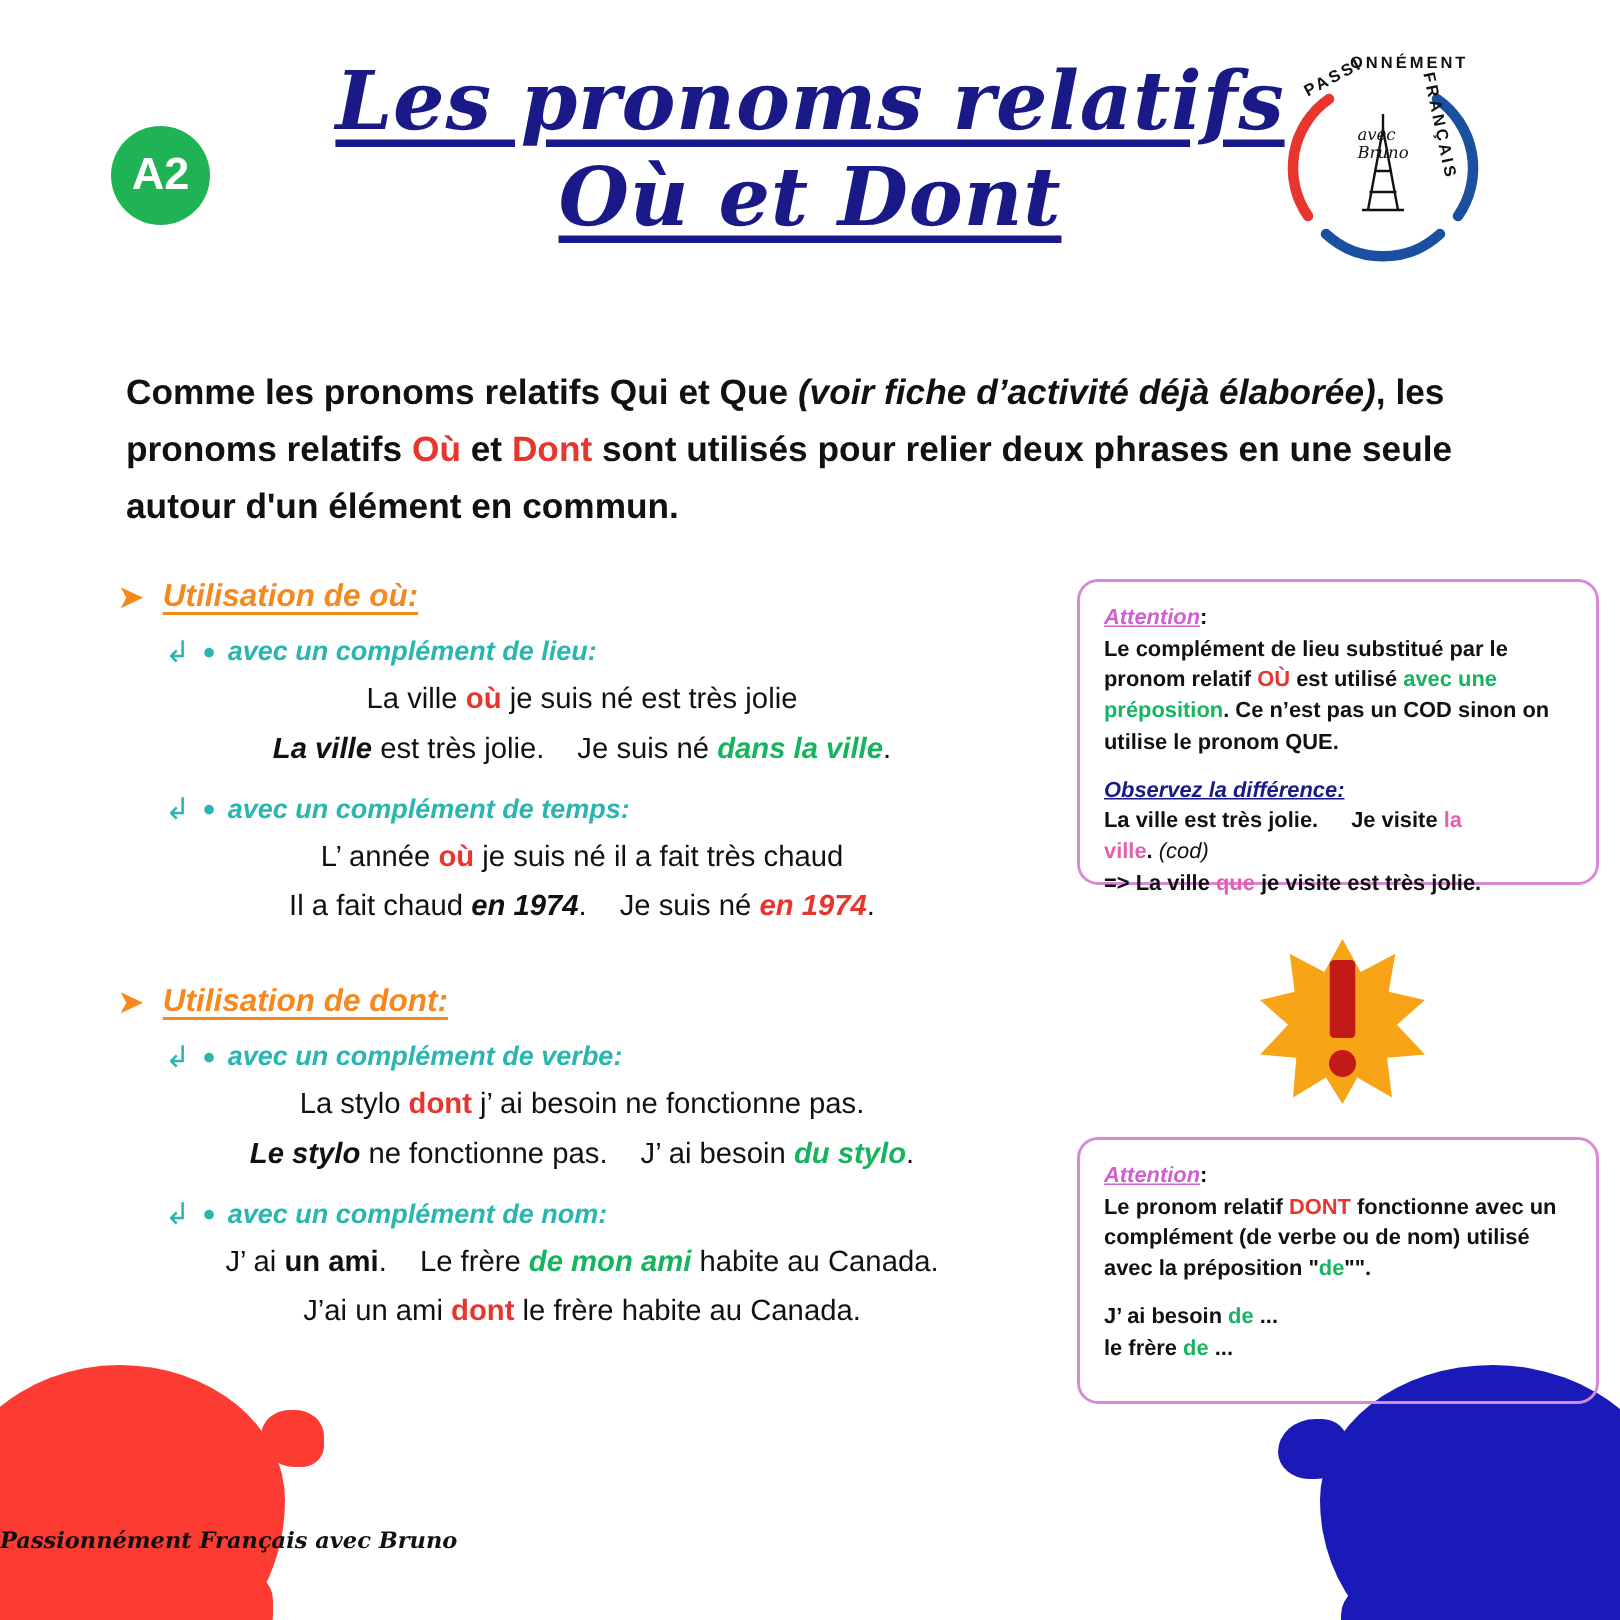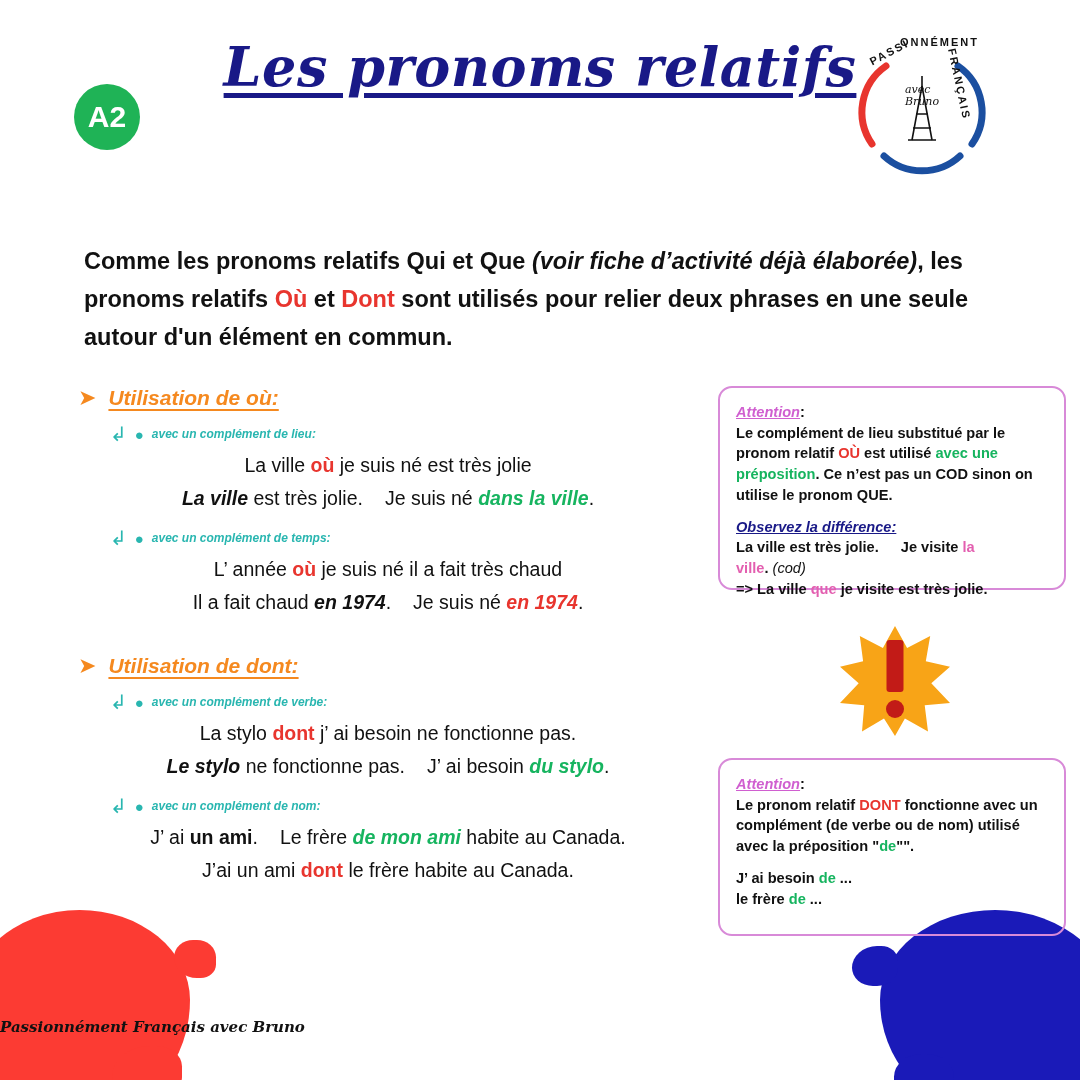--- a/index.html
+++ b/index.html
@@ -194,21 +194,21 @@
     gap: 8px;
     margin-left: 32px;
   }
   .hook-icon {
     color: #29b6b0;
     font-size: 20px;
     line-height: 1;
   }
   .bullet-dot { color: #29b6b0; font-size: 15px; }
   .sub-title {
-    font-size: 12px;
+    font-size: 18px;
     font-weight: bold;
     font-style: italic;
     color: #29b6b0;
   }
 
   .example {
     font-size: 19.5px;
     color: #111111;
     margin: 10px 0 0 0;
     text-align: center;
@@ -310,20 +310,21 @@
 
 <div class="blob-red"></div>
 <div class="blob-blue"></div>
 
 <div class="page">
 
   <div class="level-badge">A2</div>
 
   <div class="title-wrap">
     <div class="title-line">Les pronoms relatifs</div>
+    <div class="title-line">Où et Dont</div>
   </div>
 
   <div class="logo">
     <svg viewBox="0 0 160 160" width="160" height="160">
       <path d="M30 112 A56 56 0 0 1 44 34" stroke="#e8352e" stroke-width="7" fill="none" stroke-linecap="round"></path>
       <path d="M116 34 A56 56 0 0 1 130 112" stroke="#1b4fa0" stroke-width="7" fill="none" stroke-linecap="round"></path>
       <path d="M42 124 A56 56 0 0 0 118 124" stroke="#1b4fa0" stroke-width="7" fill="none" stroke-linecap="round"></path>
       <g stroke="#111" stroke-width="1.6" fill="none">
         <path d="M80 54 L70 108 M80 54 L90 108"></path>
         <path d="M74 82 L86 82 M71 96 L89 96 M66 108 L94 108"></path>

